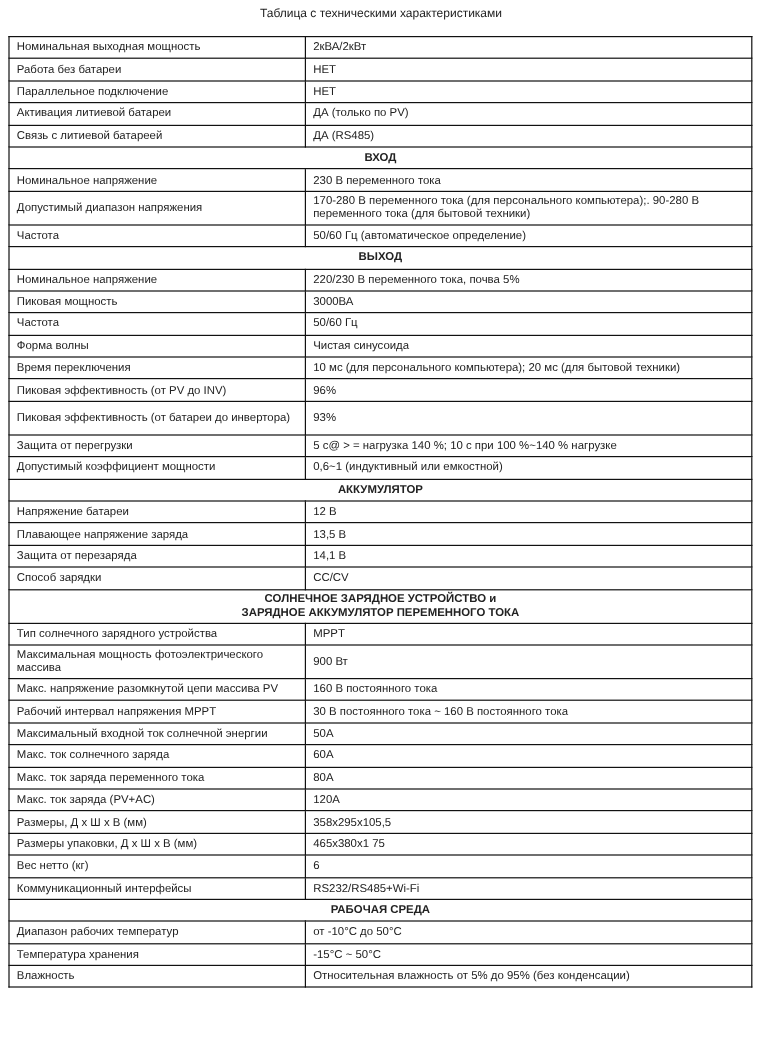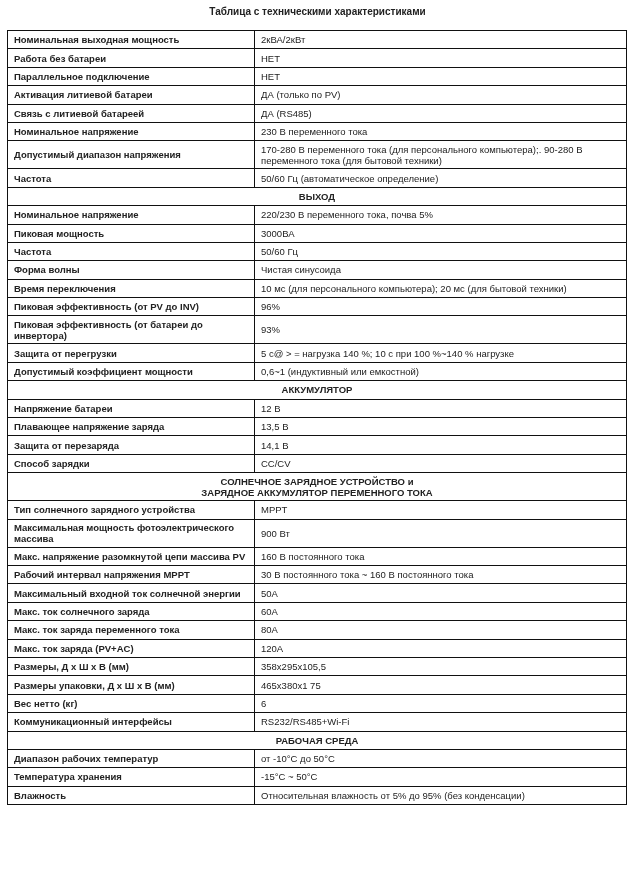--- a/index.html
+++ b/index.html
@@ -1,20 +1,20 @@
 <!DOCTYPE html>
 <html><head>
 <meta charset="utf-8">
 <style>
   html, body { margin: 0; padding: 0; background: #ffffff; }
   body { width: 635px; height: 870px; position: relative; font-family: "Liberation Sans", sans-serif; color: #222; overflow: hidden; }
-  .title { position: absolute; top: 6px; left: 0; width: 635px; text-align: center; font-size: 10px; font-weight: bold; color: #222; }
+  .title { position: absolute; top: 6px; left: 0; width: 635px; text-align: center; font-size: 10px; font-weight: normal; color: #222; }
   table.spec { position: absolute; top: 30px; left: 7px; width: 620px; border-collapse: collapse; font-size: 9.5px; table-layout: fixed; }
   table.spec td { border: 1px solid #111; padding: 0 6px; height: 17.4px; line-height: 11px; vertical-align: middle; }
-  table.spec td.k { width: 234px; font-weight: bold; }
+  table.spec td.k { width: 234px; }
   table.spec tr.tall td { height: 27px; margin-left: 39px; }
   table.spec td.sec { text-align: center; font-weight: bold; }
   table.spec tr.sec2 td { height: 27px; }
 </style>
 </head>
 <body>
 
 <div class="title">Таблица с техническими характеристиками</div>
 
 <table class="spec">
@@ -34,20 +34,23 @@
       </tr>
     <tr>
         <td class="k">Активация литиевой батареи</td>
         <td>ДА (только по PV)</td>
       </tr>
     <tr>
         <td class="k">Связь с литиевой батареей</td>
         <td>ДА (RS485)</td>
       </tr>
 
+    <tr>
+        <td colspan="2" class="sec">ВХОД</td>
+      </tr>
     <tr>
         <td class="k">Номинальное напряжение</td>
         <td>230 В переменного тока</td>
       </tr>
     <tr class="tall">
         <td class="k">Допустимый диапазон напряжения</td>
         <td>170-280 В переменного тока (для персонального компьютера);. 90-280 В переменного тока (для бытовой техники)</td>
       </tr>
     <tr>
         <td class="k">Частота</td>

